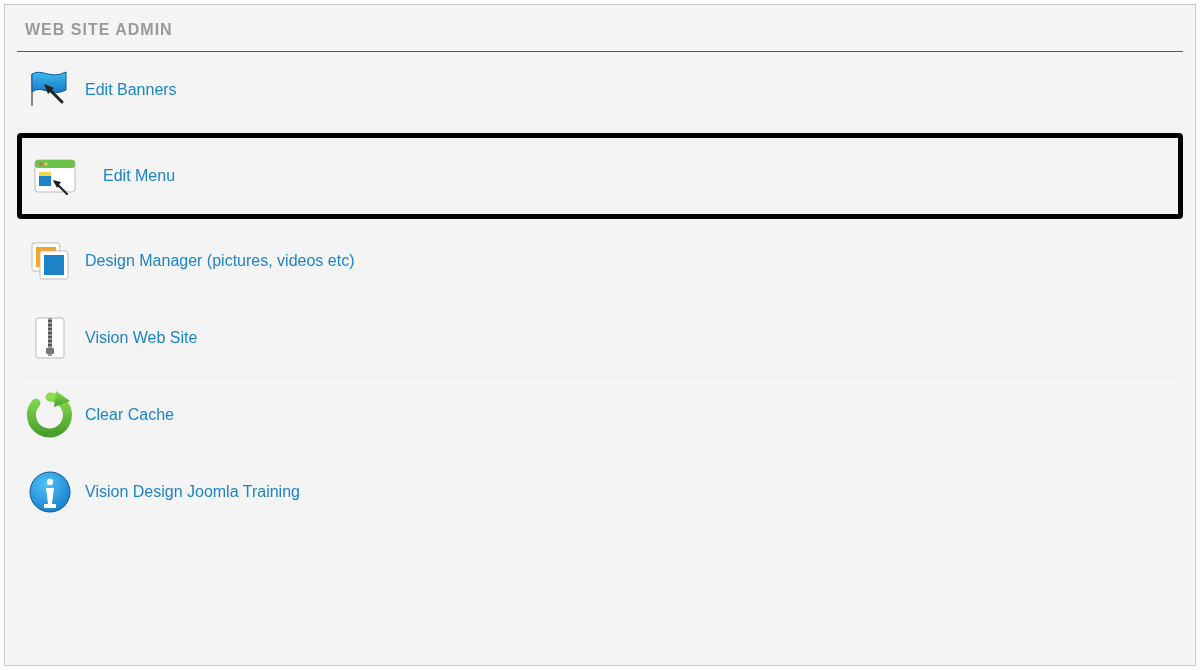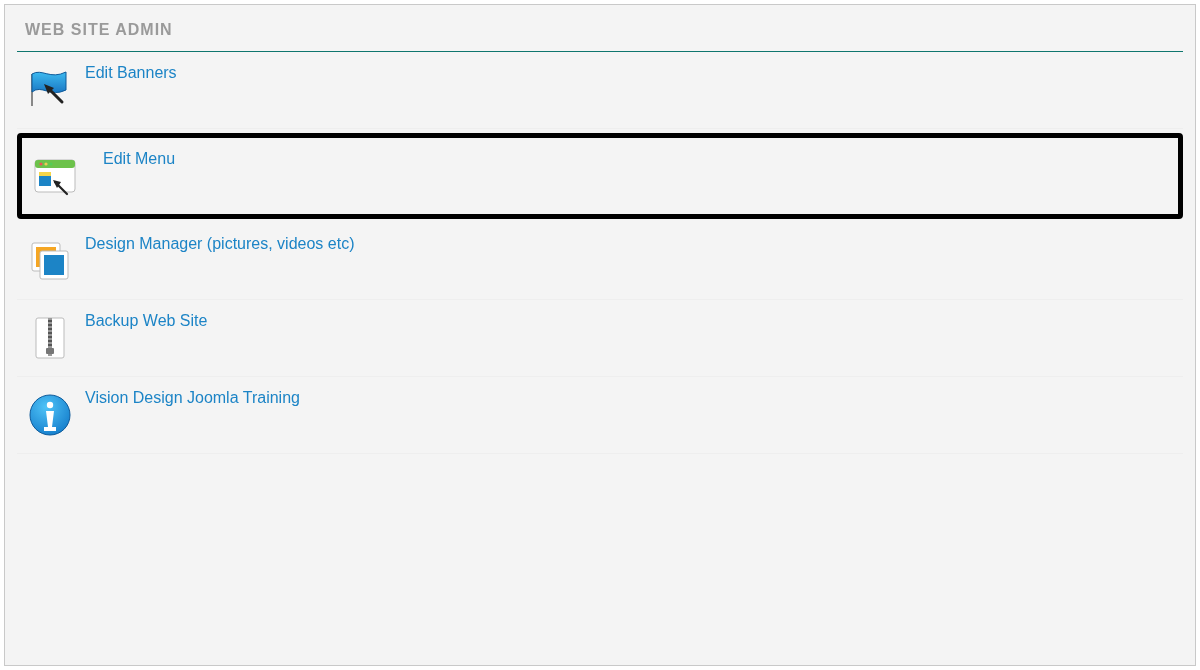--- a/index.html
+++ b/index.html
@@ -25,20 +25,21 @@
   .panel-title {
     color: #9a9a9a;
     font-size: 16px;
     font-weight: 600;
     letter-spacing: 1px;
     padding: 6px 8px 12px 8px;
     border-bottom: 1px solid #0f766e;
   }
   .item {
     display: flex;
+    align-items: center;
     padding: 12px 4px;
     border-bottom: 1px solid #eeeeee;
   }
   .item.highlighted {
     border: 5px solid #000;
     border-radius: 4px;
     margin: 4px 0;
     gap: 13px;
   }
   .icon-slot {
@@ -118,23 +119,38 @@
           <rect x="22" y="6" width="4" height="2" fill="#555"></rect>
           <rect x="22" y="10" width="4" height="2" fill="#555"></rect>
           <rect x="22" y="14" width="4" height="2" fill="#555"></rect>
           <rect x="22" y="18" width="4" height="2" fill="#555"></rect>
           <rect x="22" y="22" width="4" height="2" fill="#555"></rect>
           <rect x="22" y="26" width="4" height="2" fill="#555"></rect>
           <rect x="22" y="30" width="4" height="2" fill="#555"></rect>
           <rect x="20" y="34" width="8" height="6" fill="#777" rx="1"></rect>
         </svg>
       </div>
-      <span class="link-text">Backup Web Site</span>
+      <span class="link-text">Vision Web Site</span>
     </div>
 
+    <div class="item">
+      <div class="icon-slot">
+        <svg width="48" height="48" viewBox="0 0 48 48">
+          <defs>
+            <linearGradient id="gRef" x1="0" y1="0" x2="0" y2="1">
+              <stop offset="0" stop-color="#8add4d"></stop>
+                <stop offset="1" stop-color="#4aa02c"></stop>
+            </linearGradient>
+          </defs>
+          <path d="M24 6 A18 18 0 1 1 10 12" fill="none" stroke="url(#gRef)" stroke-width="9" stroke-linecap="round"></path>
+          <polygon points="30,0 44,10 28,16" fill="url(#gRef)"></polygon>
+        </svg>
+      </div>
+      <span class="link-text">Clear Cache</span>
+    </div>
 
     <div class="item">
       <div class="icon-slot">
         <svg width="48" height="48" viewBox="0 0 48 48">
           <defs>
             <radialGradient id="iG" cx="0.4" cy="0.3" r="0.8">
               <stop offset="0" stop-color="#4fc3f7"></stop>
                 <stop offset="1" stop-color="#1179c9"></stop>
             </radialGradient>
           </defs>

